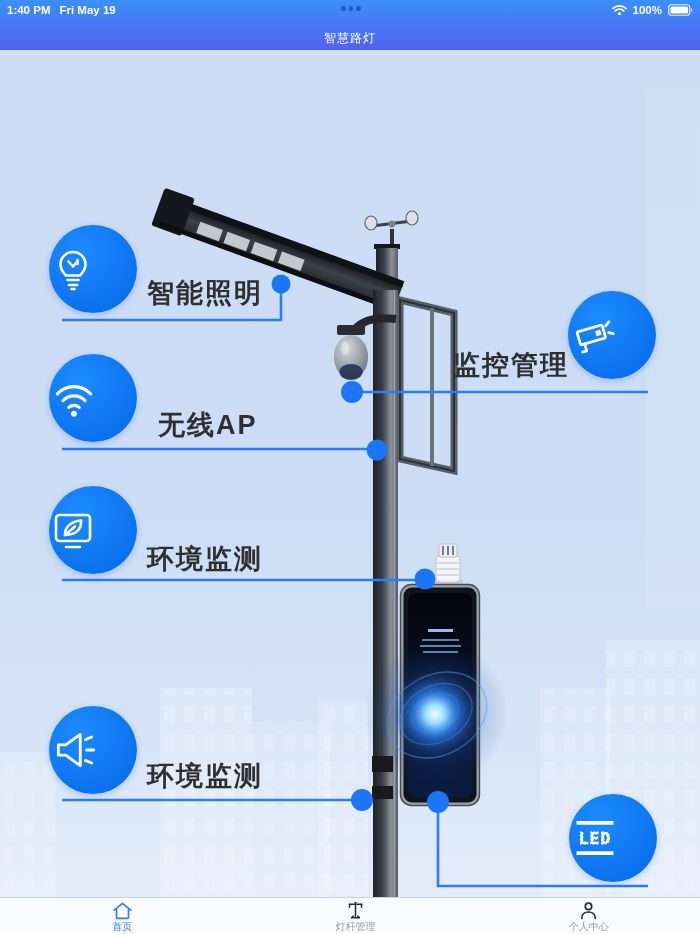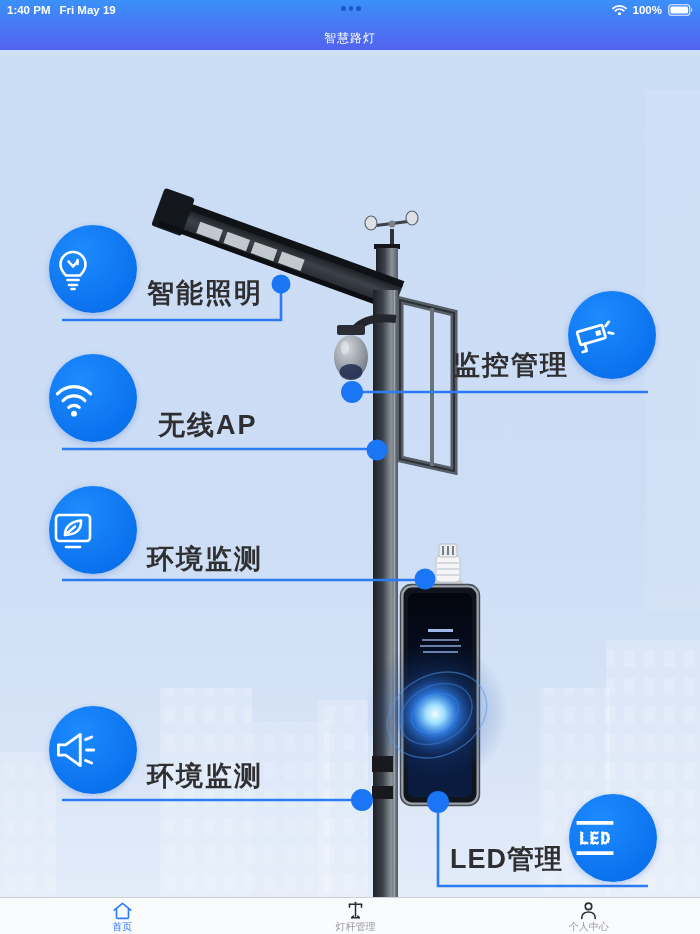--- a/index.html
+++ b/index.html
@@ -302,21 +302,20 @@
         </g>
         <text x="24" y="29.5" text-anchor="middle" font-family="DejaVu Sans Mono, monospace" font-size="15" font-weight="bold" fill="#fff" letter-spacing="1" style="stroke:#fff;stroke-width:0.8;stroke-dasharray:2 1.4;">LED</text>
       </svg>
     </div>
 
     <div class="flabel lab1">智能照明</div>
     <div class="flabel lab5">监控管理</div>
     <div class="flabel lab2">无线AP</div>
     <div class="flabel lab3">环境监测</div>
     <div class="flabel lab4">环境监测</div>
-    <div class="flabel lab6">LED管理</div>
   </div>
 
   <div class="tab-bar">
     <div class="tab active">
       <svg width="21" height="19" viewBox="0 0 28 25">
         <g fill="none" stroke="#2f7cf6" stroke-width="2.2" stroke-linecap="round" stroke-linejoin="round">
           <path d="M3 12 L14 3 L25 12"></path>
           <path d="M6 10.5 V21.5 a1.5 1.5 0 0 0 1.5 1.5 h13 a1.5 1.5 0 0 0 1.5 -1.5 V10.5"></path>
         </g>
       </svg>

